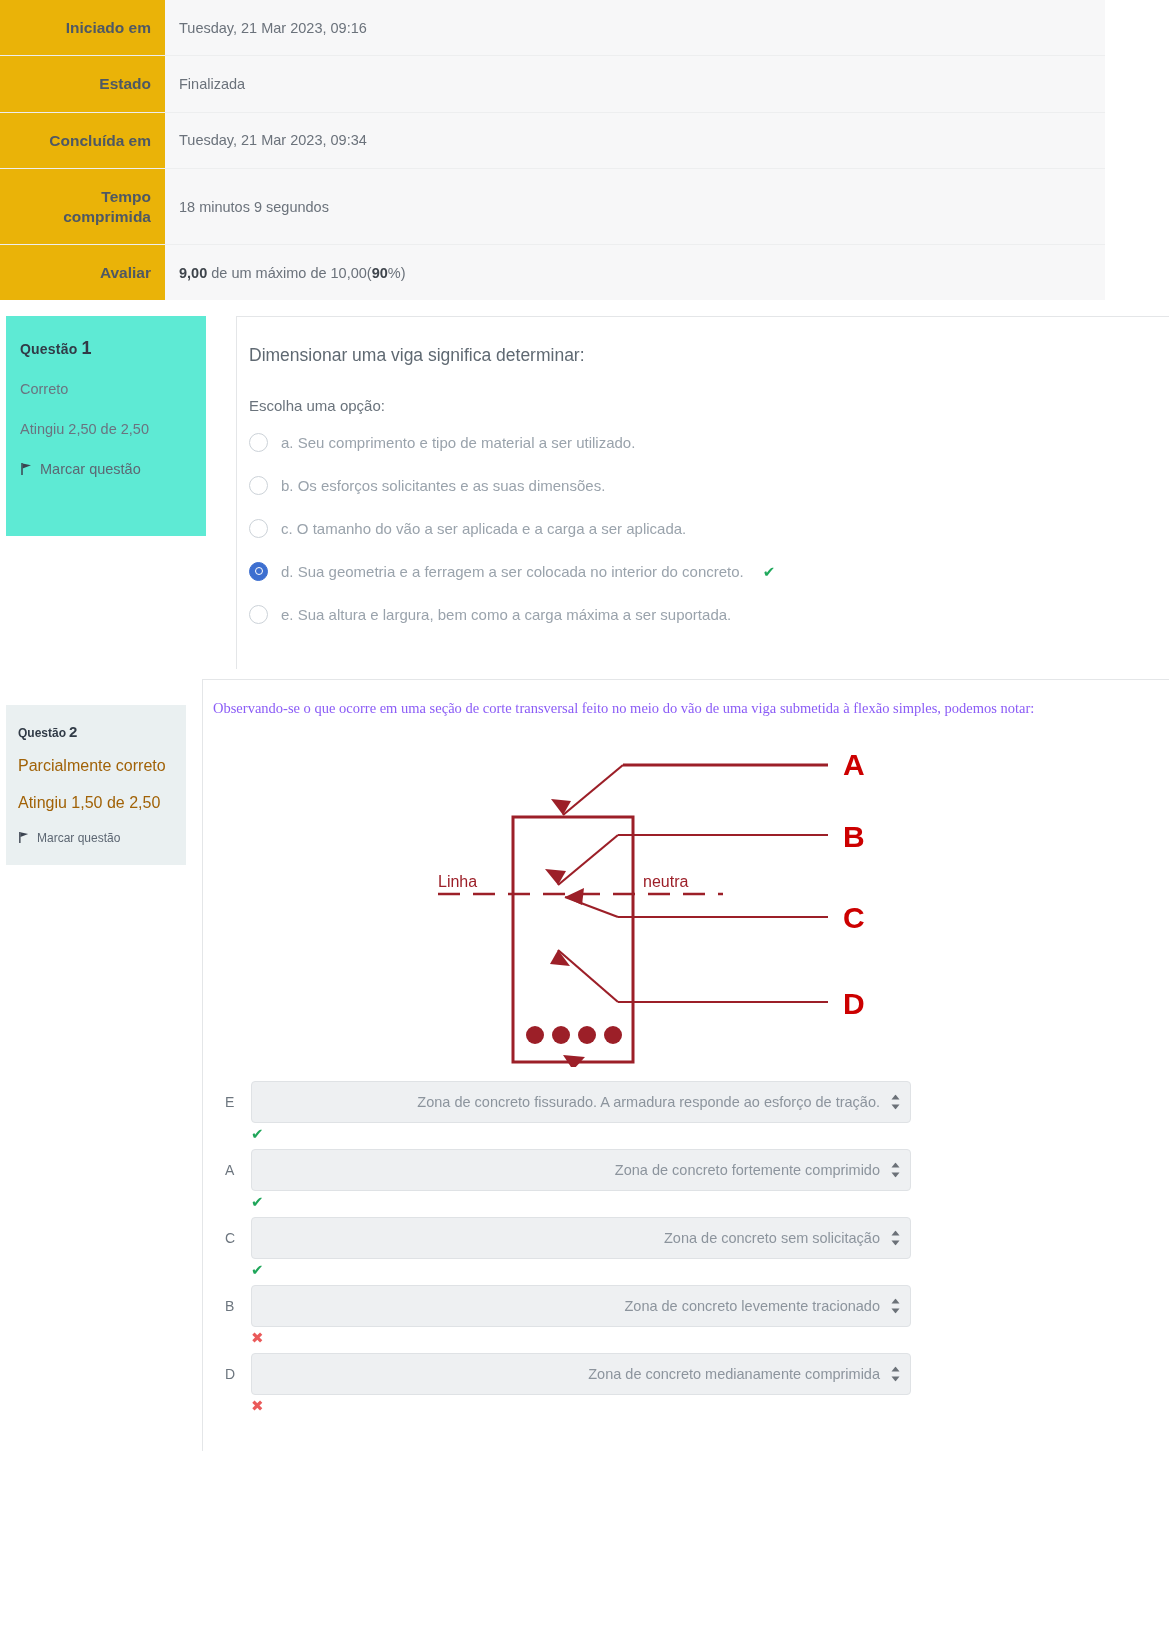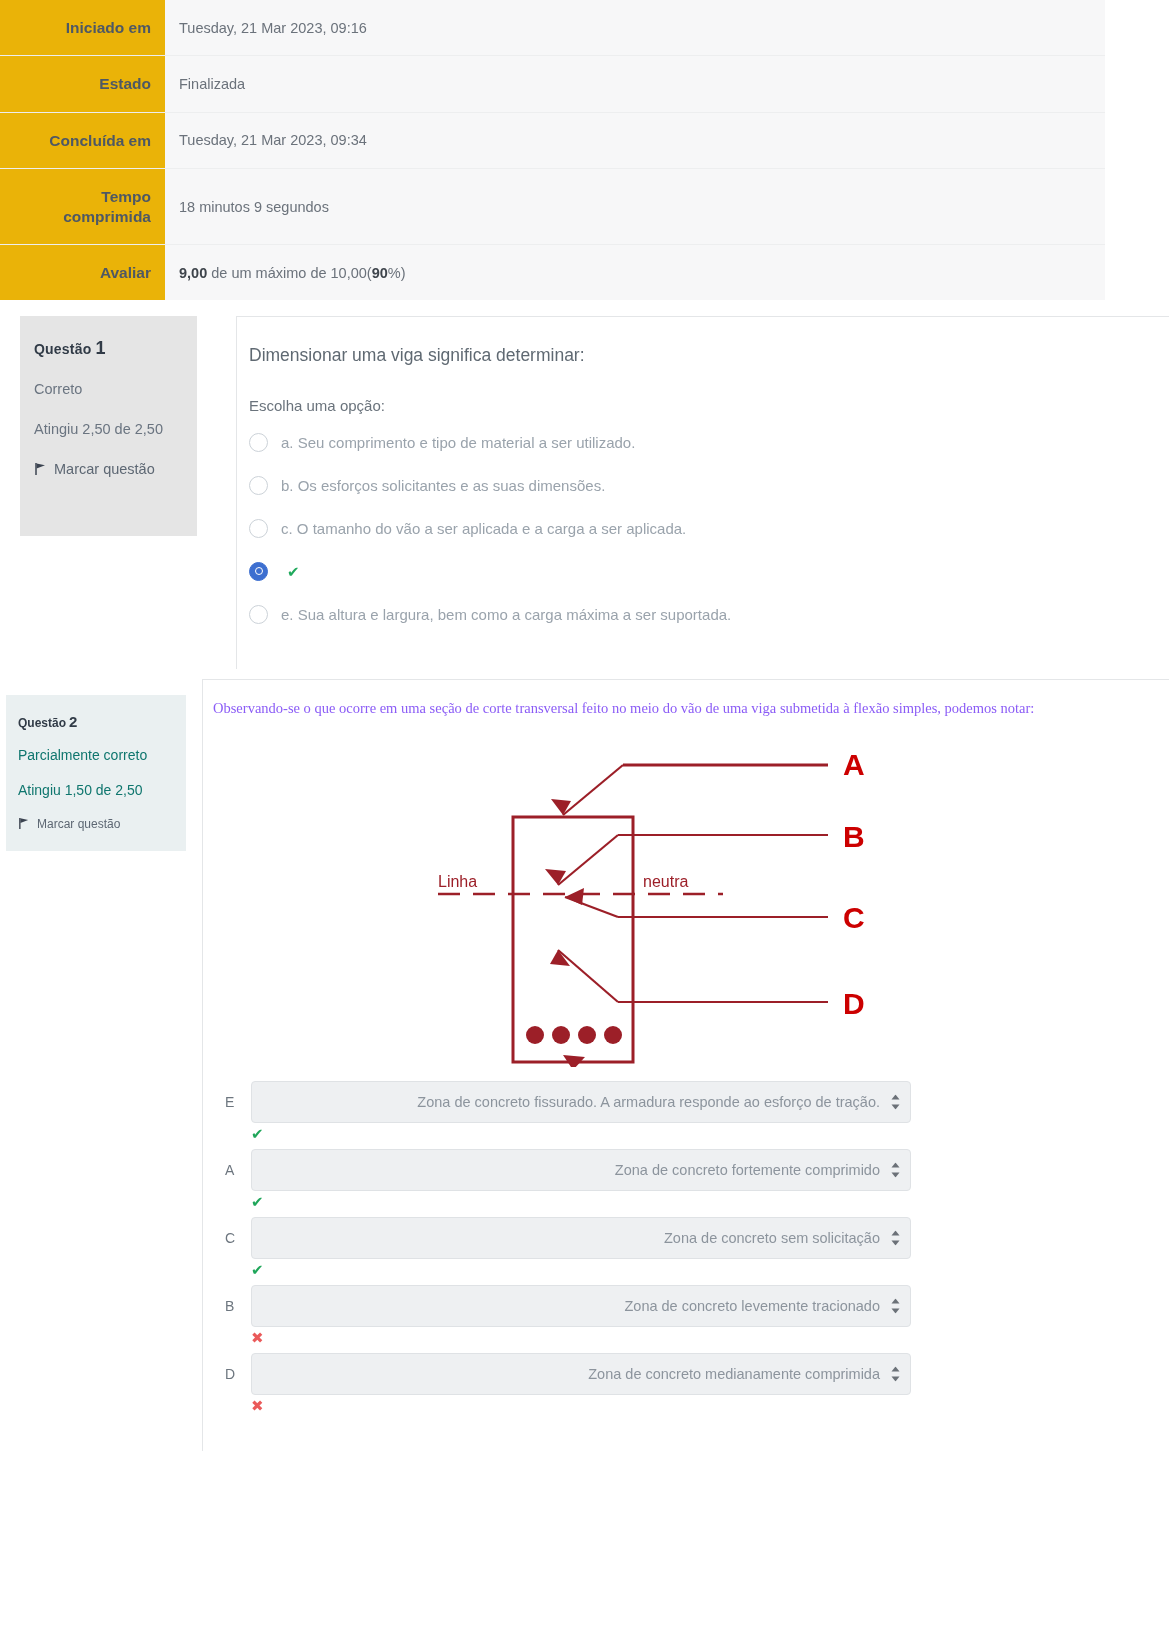--- a/index.html
+++ b/index.html
@@ -41,23 +41,23 @@
     background: #f7f7f8;
   }
   .summary td b { color: #3e444b; font-weight: bold; }
 
   
   .qwrap { position: relative; width: 1169px; }
 
   
   .q1 { position: relative; padding-top: 16px; }
   .q1-info {
-    position: absolute; left: 20px; top: 16px;
-    width: 177px; min-height: 220px;
-    background: #e5e5e5;
+    position: absolute; left: 6px; top: 16px;
+    width: 200px; min-height: 220px;
+    background: #5eead4;
     padding: 22px 14px 24px 14px;
   }
   .q1-info .qno {
     font-size: 14px; color: #313b47; font-weight: bold;
     margin: 0 0 22px 0; letter-spacing: .2px;
   }
   .q1-info .qno .num { font-size: 18px; margin-left: 4px; }
   .q1-info .line {
     font-size: 14.5px; color: #6a7480; margin: 0 0 24px 0;
   }
@@ -90,30 +90,30 @@
   }
   .radio.sel::after {
     content: ""; width: 6px; height: 6px; border-radius: 50%;
     border: 1.6px solid #fff; background: transparent;
   }
   .tick-inline { color: #20a95c; font-size: 15px; font-weight: bold; margin-left: 6px; }
 
   
   .q2 { position: relative; margin-top: 10px; }
   .q2-info {
-    position: absolute; left: 6px; top: 16px;
+    position: absolute; left: 6px; top: 26px;
     width: 180px; min-height: 150px;
     background: #eaf0f1;
     padding: 18px 12px 20px 12px;
   }
   .q2-info .qno {
     font-size: 12px; color: #313b47; font-weight: bold; margin: 0 0 17px 0;
   }
   .q2-info .qno .num { font-size: 15px; margin-left: 3px; }
-  .q2-info .line { font-size: 14px; color: #0f766e; margin: 12px 0 19px 0; }
+  .q2-info .line { font-size: 16px; color: #a16207; margin: 12px 0 19px 0; }
   .q2-info .flagline {
     font-size: 12px; color: #5d6773; display: flex; align-items: center; gap: 6px;
   }
 
   .q2-content {
     margin-left: 202px;
     border-left: 1px solid #e4e6e8;
     border-top: 1px solid #e4e6e8;
     padding: 18px 14px 30px 10px;
   }
@@ -213,20 +213,21 @@
       <div class="opt">
         <span class="radio"></span>
         <span>b. Os esforços solicitantes e as suas dimensões.</span>
       </div>
       <div class="opt">
         <span class="radio"></span>
         <span>c. O tamanho do vão a ser aplicada e a carga a ser aplicada.</span>
       </div>
       <div class="opt">
         <span class="radio sel"></span>
+        <span>d. Sua geometria e a ferragem a ser colocada no interior do concreto.</span>
         <span class="tick-inline">✔</span>
       </div>
       <div class="opt">
         <span class="radio"></span>
         <span>e. Sua altura e largura, bem como a carga máxima a ser suportada.</span>
       </div>
     </div>
   </div>
 
   <div class="qwrap q2">

